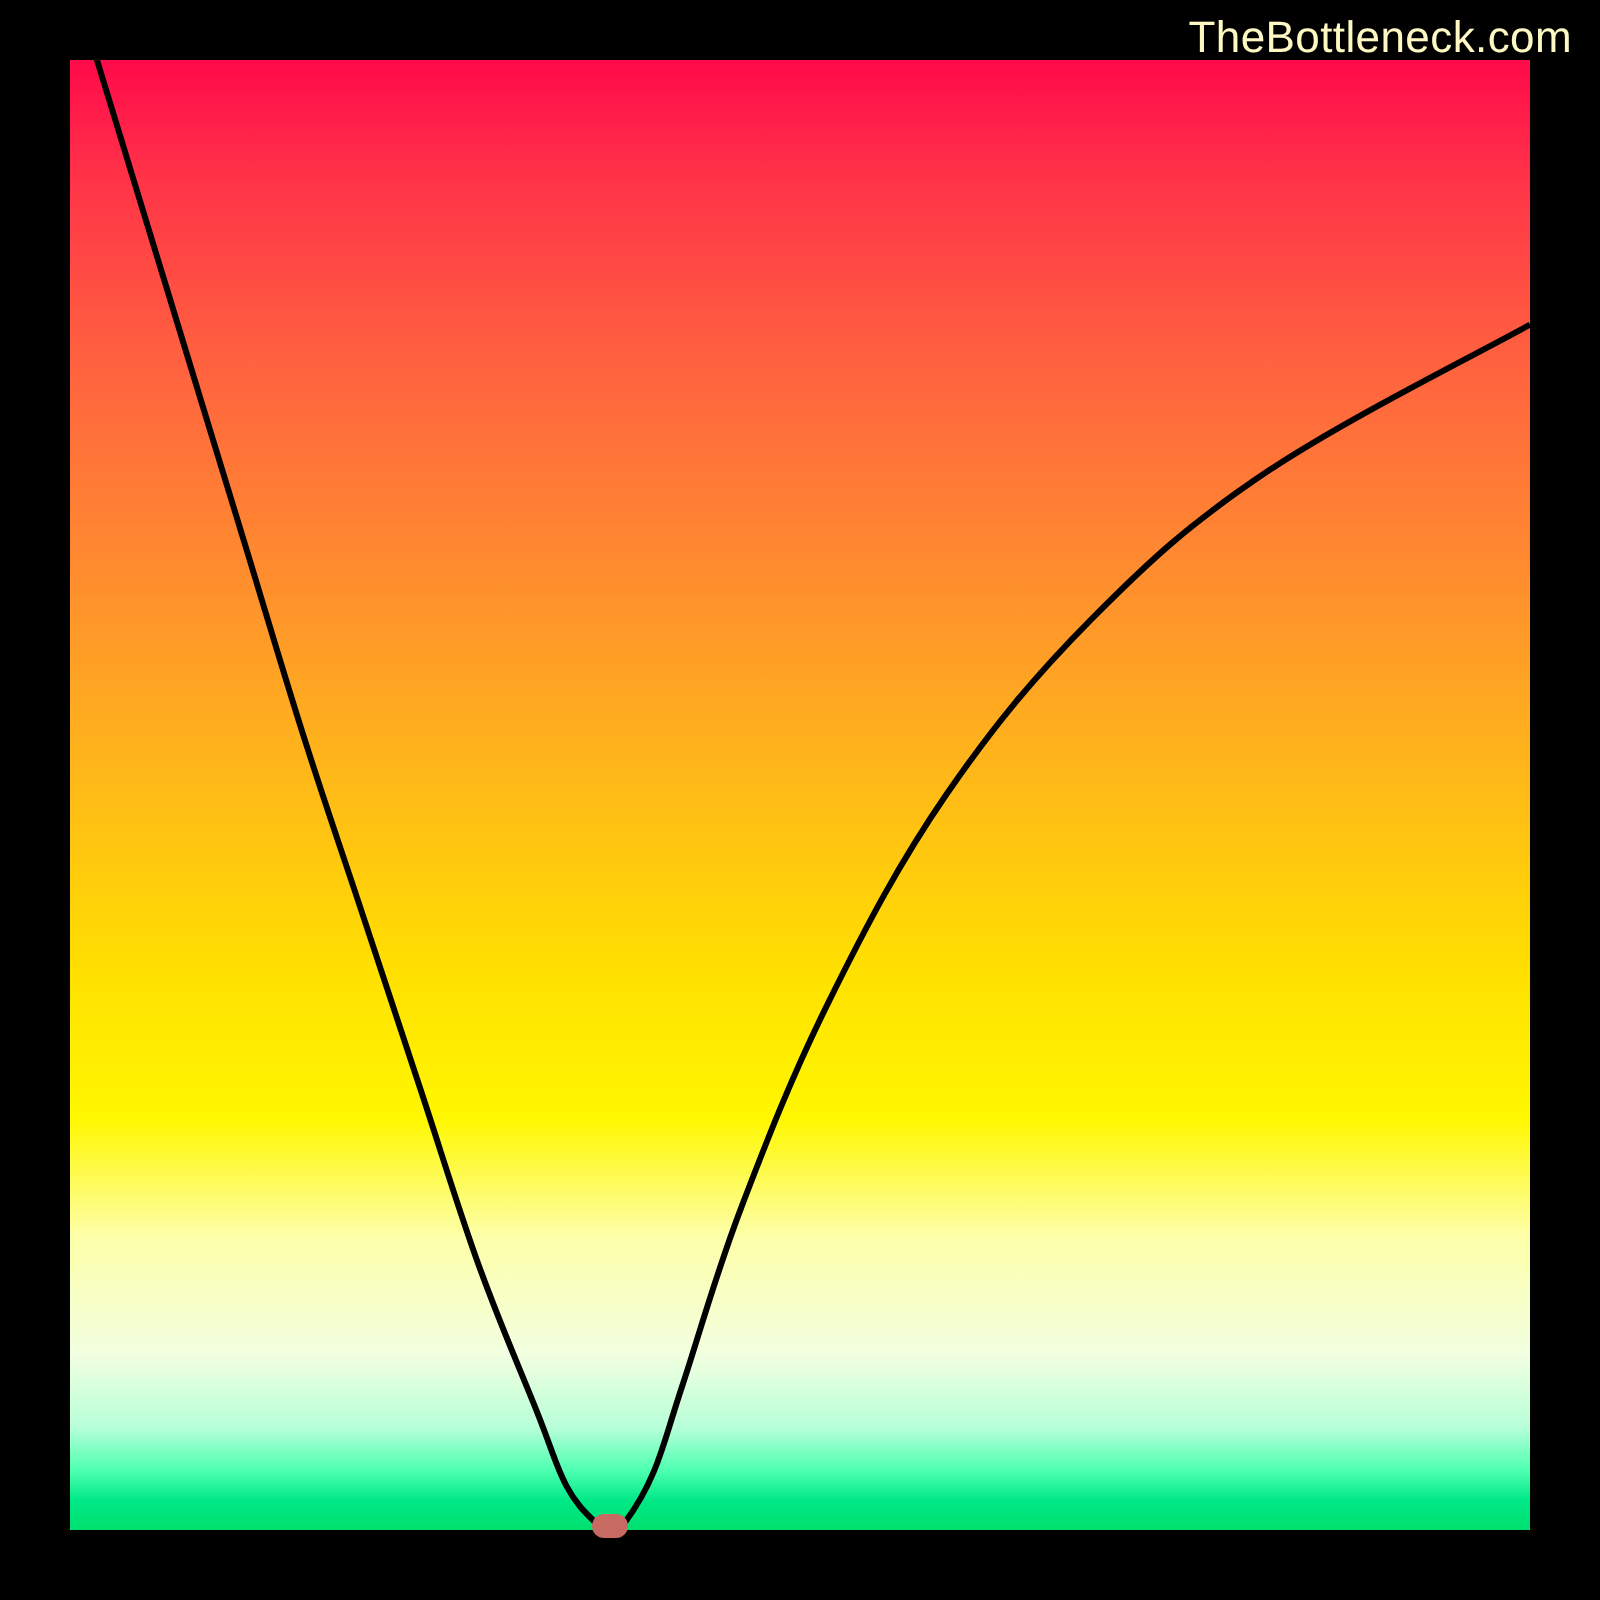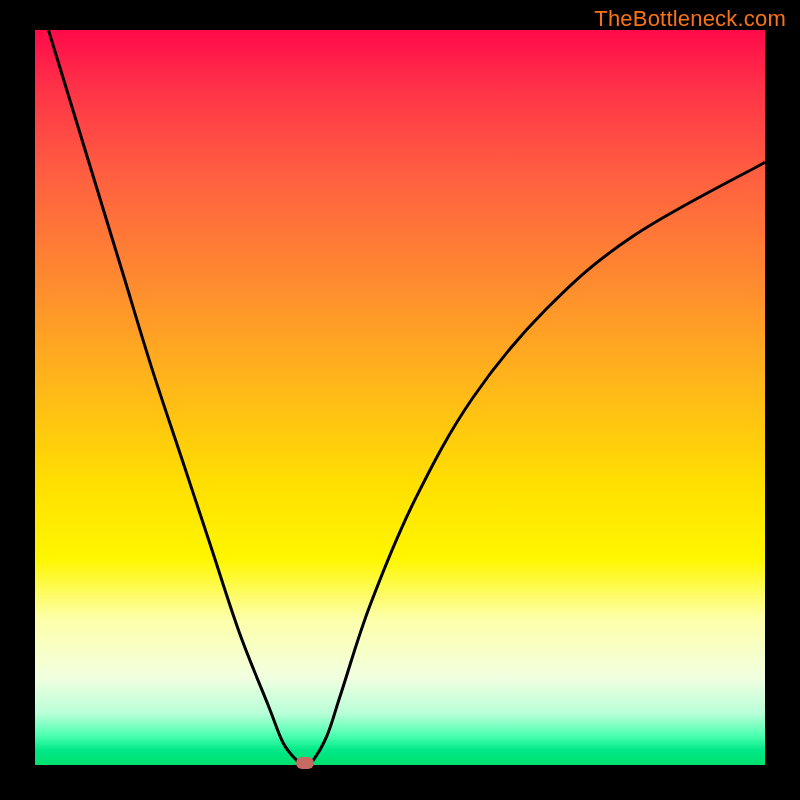--- a/index.html
+++ b/index.html
@@ -8,21 +8,21 @@
     height: 800px;
     background: #000;
     position: relative;
     font-family: Arial, sans-serif;
     overflow: hidden;
   }
   .watermark {
     position: absolute;
     top: 6px;
     right: 14px;
-    color: #f97316;
+    color: #fef9c3;
     font-size: 22px;
     z-index: 10;
     letter-spacing: 0.2px;
   }
   .plot-area {
     position: absolute;
     left: 35px;
     top: 30px;
     width: 730px;
     height: 735px;

